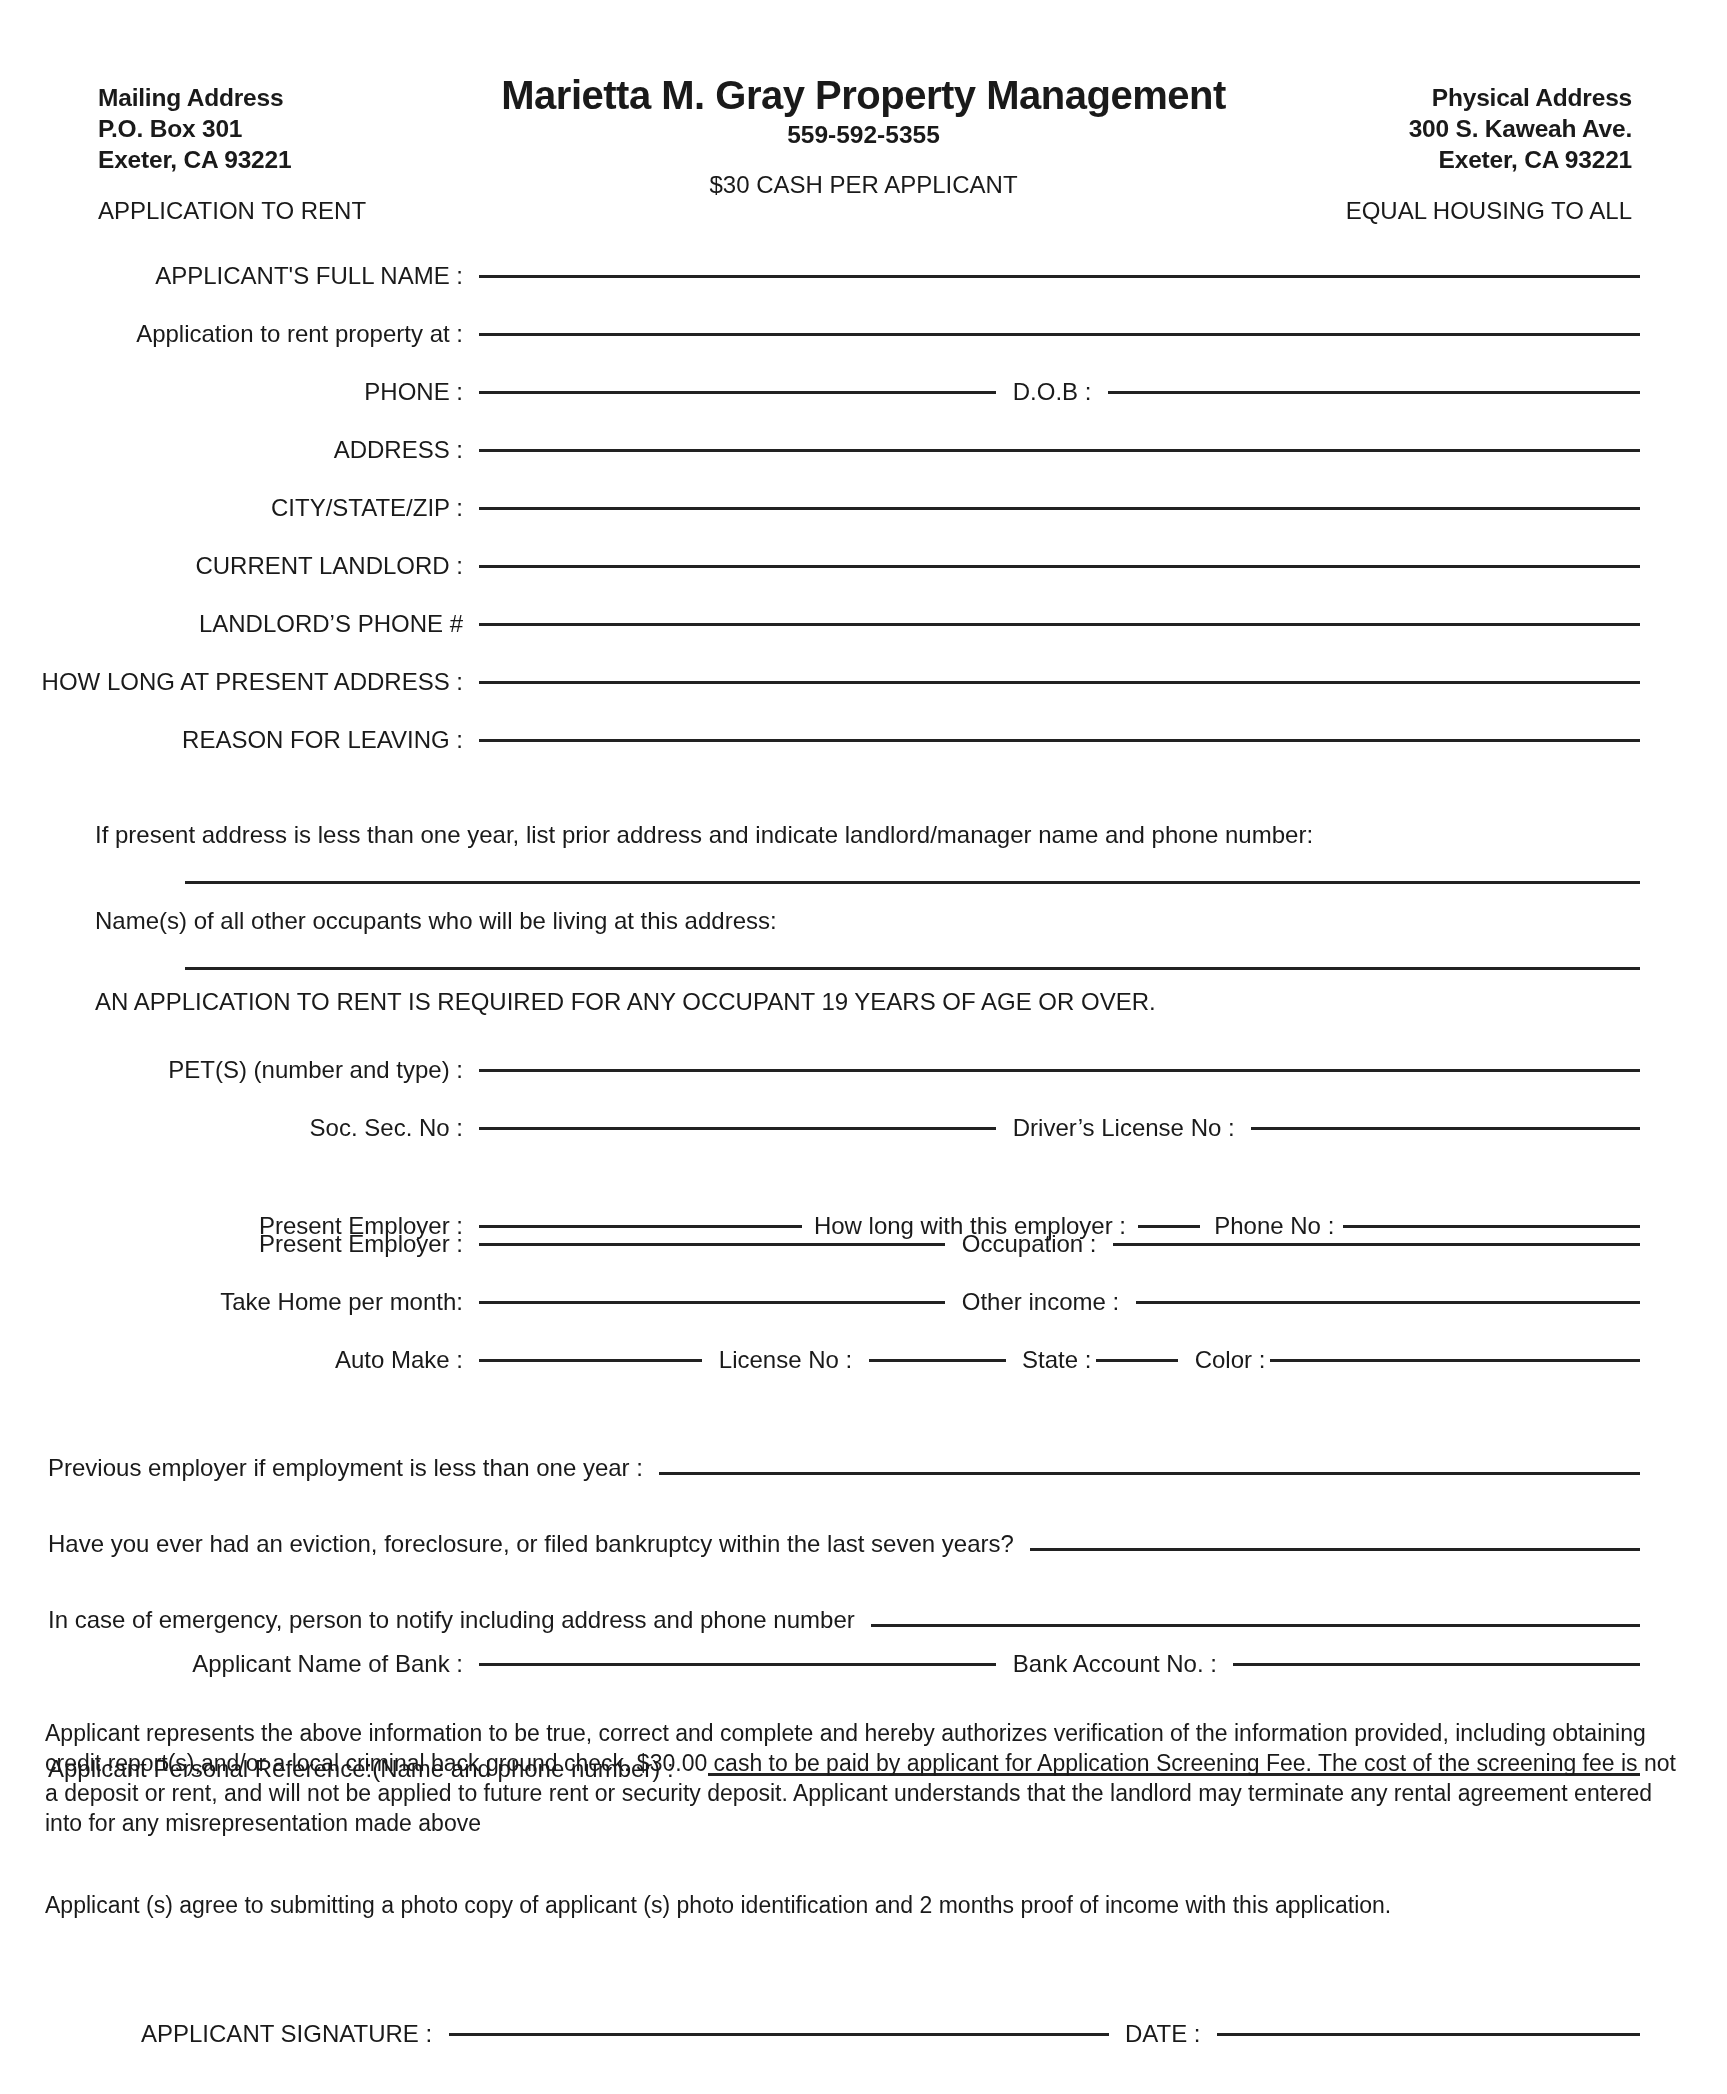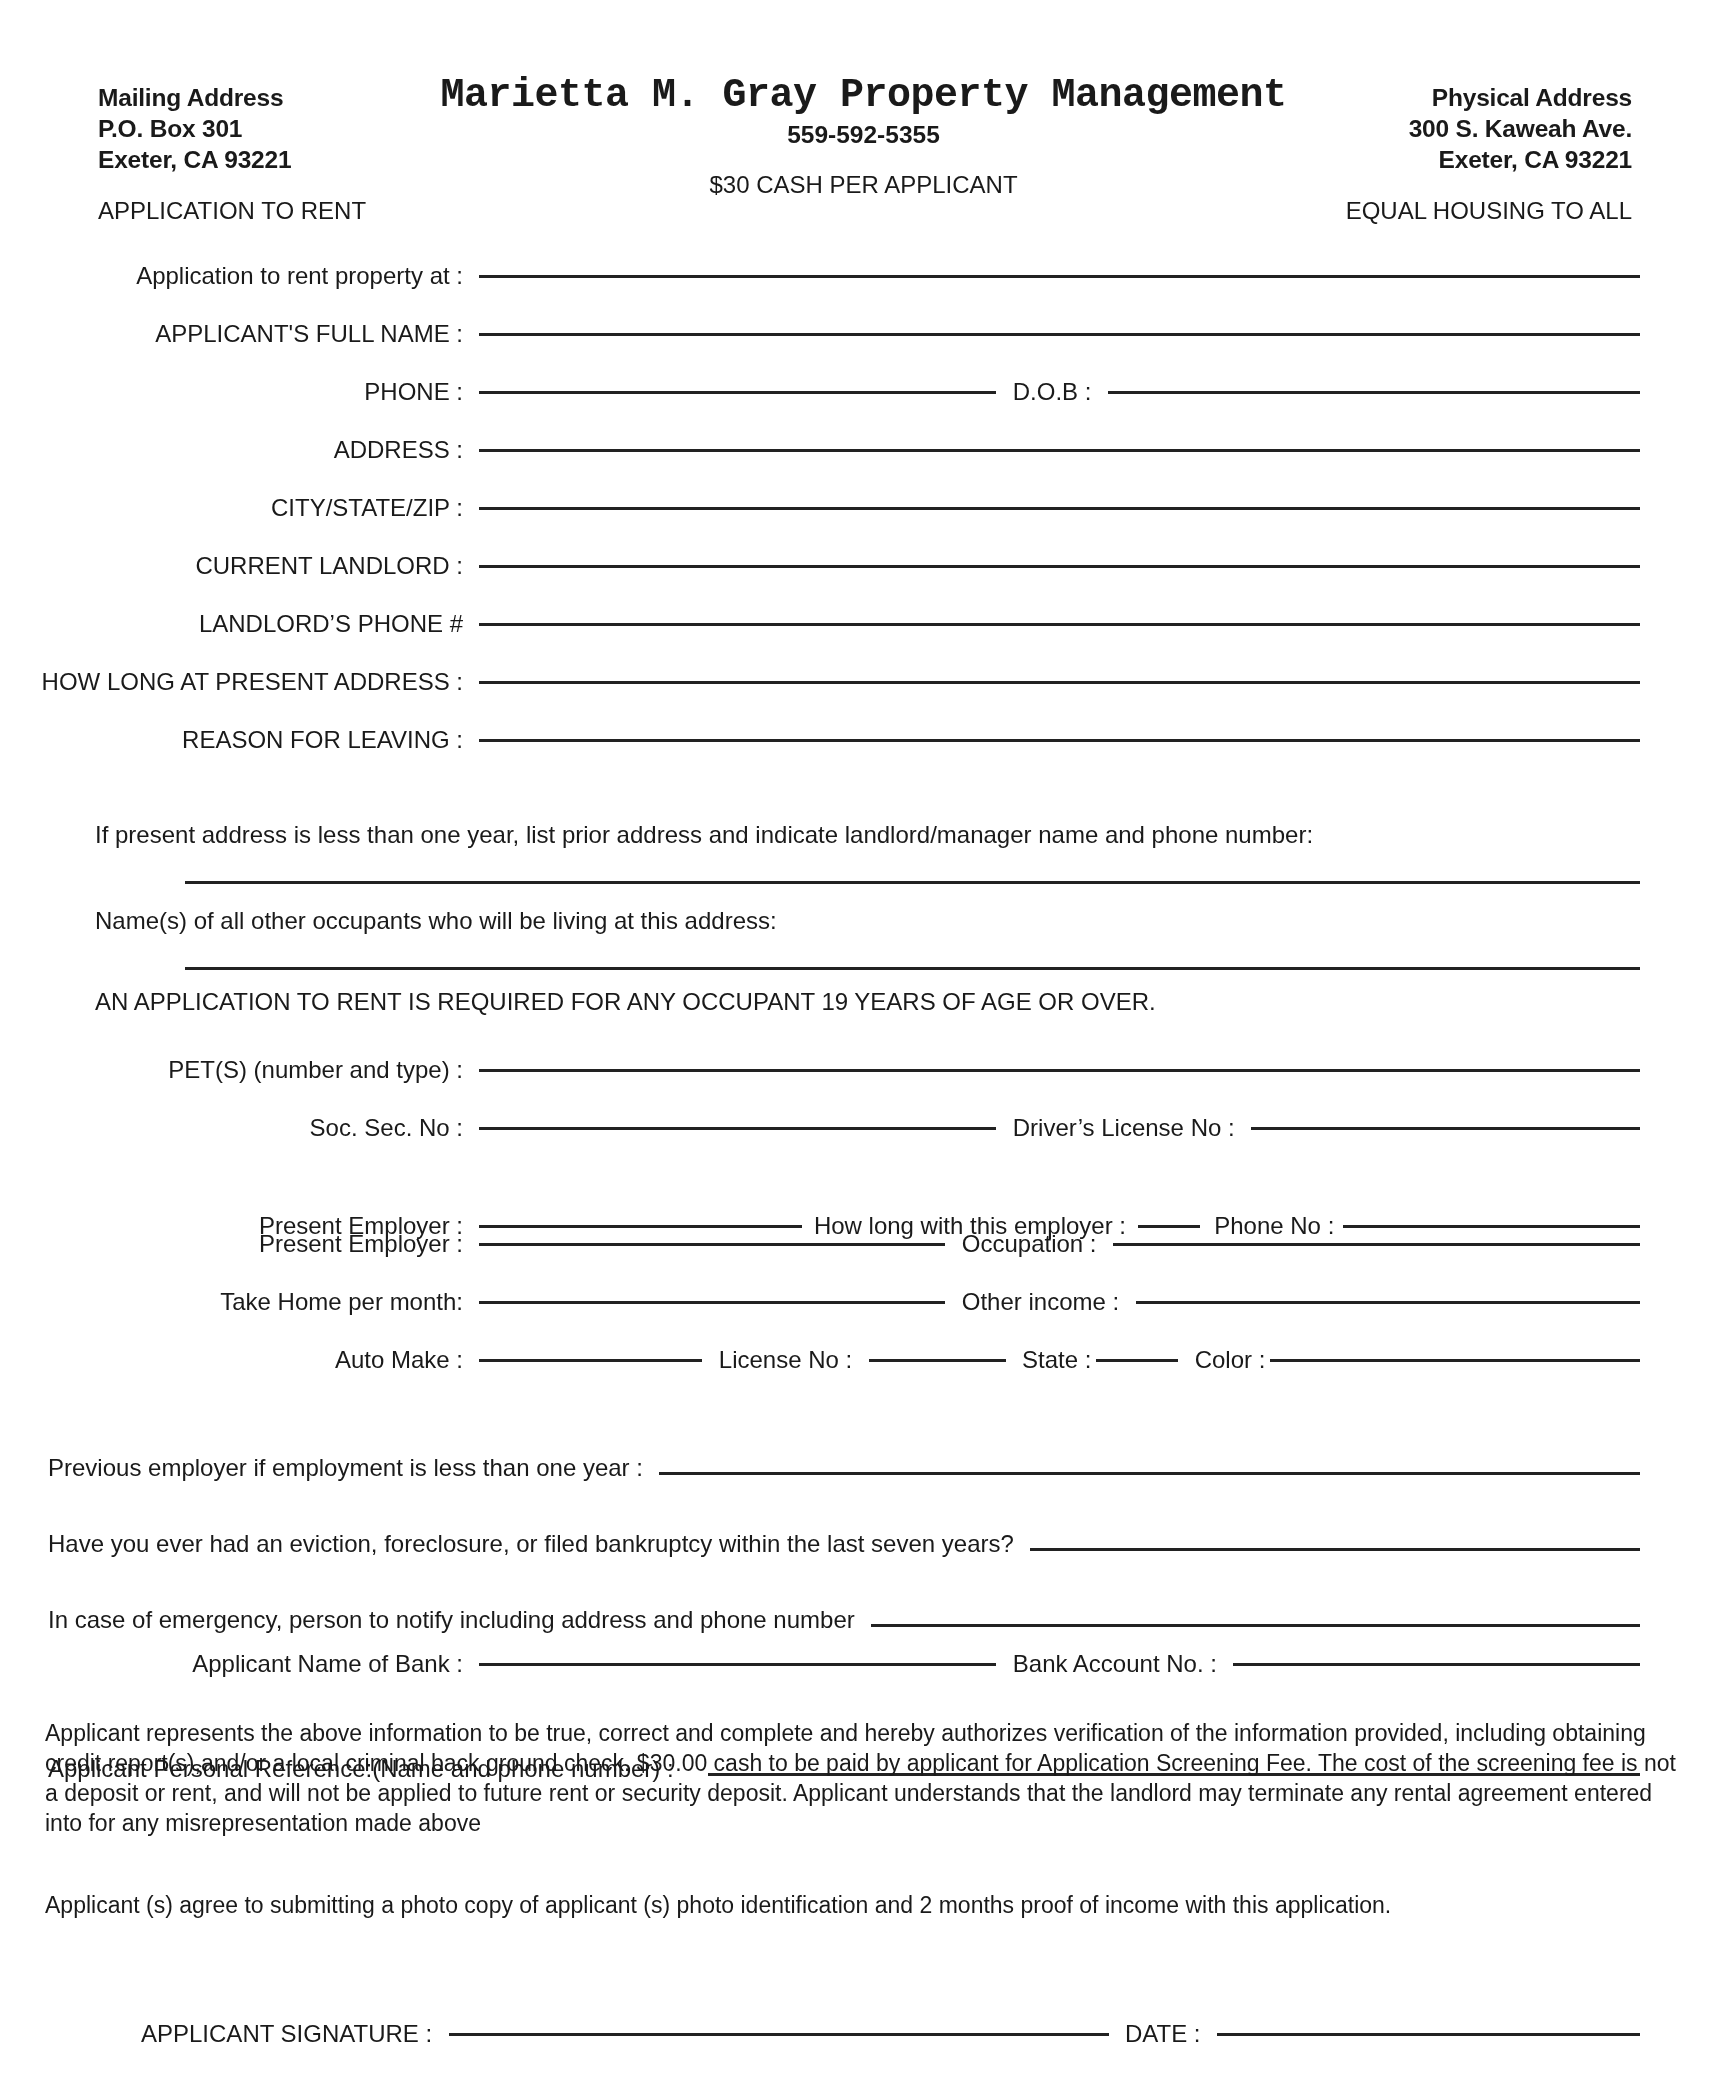--- a/index.html
+++ b/index.html
@@ -64,21 +64,20 @@
     top: 0;
     width: 1727px;
     text-align: center;
   }
   .company-title {
     font-size: 40px;
     font-weight: bold;
     letter-spacing: -0.5px;
     line-height: 47px;
     white-space: nowrap;
-    font-family: Liberation Mono, monospace;
   }
   .company-phone {
     font-size: 24.5px;
     font-weight: bold;
     line-height: 31px;
   }
   .company-fee {
     font-size: 24px;
     font-weight: normal;
     line-height: 29.5px;
@@ -211,27 +210,27 @@
       <div class="hdr-addr-line">300 S. Kaweah Ave.</div>
       <div class="hdr-addr-line">Exeter, CA 93221</div>
       <div class="hdr-sub">EQUAL HOUSING TO ALL</div>
     </div>
 
   </div>
 
   <div class="form-area">
 
     <div class="row">
+      <div class="lbl-col">APPLICANT'S FULL NAME :</div>
+      <div class="rule flex"></div>
+      <div class="right-pad"></div>
+    </div>
+
+    <div class="row">
       <div class="lbl-col">Application to rent property at :</div>
-      <div class="rule flex"></div>
-      <div class="right-pad"></div>
-    </div>
-
-    <div class="row">
-      <div class="lbl-col">APPLICANT'S FULL NAME :</div>
       <div class="rule flex"></div>
       <div class="right-pad"></div>
     </div>
 
     <div class="row">
       <div class="lbl-col">PHONE :</div>
       <div class="rule" style="width:517px;flex:0 0 517px;"></div>
       <div class="gap-lbl">D.O.B :</div>
       <div class="rule flex"></div>
       <div class="right-pad"></div>

